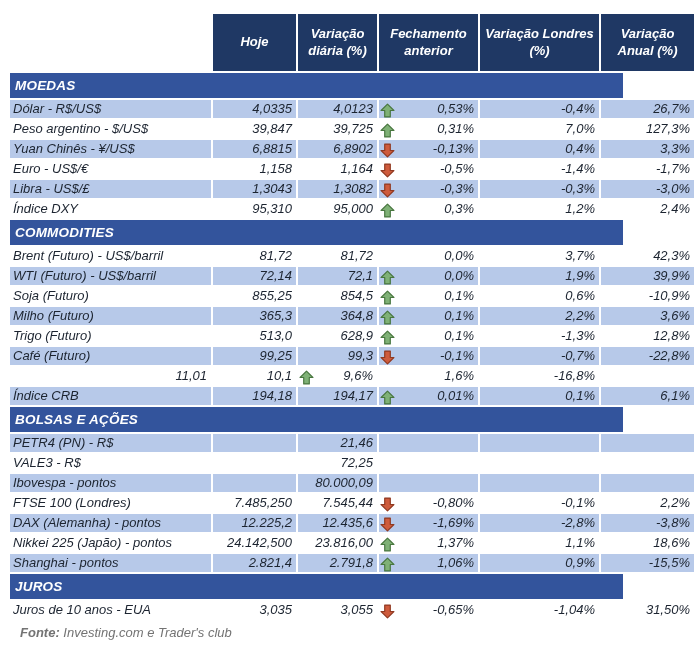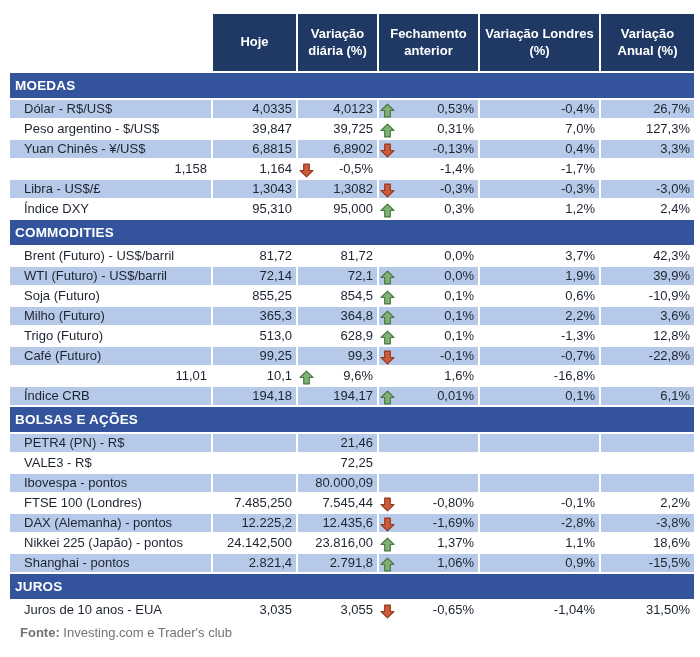--- a/index.html
+++ b/index.html
@@ -11,21 +11,21 @@
     --up-fill:#7FB176; --up-stroke:#48763F;
     --down-fill:#CE5B3C; --down-stroke:#903921;
   }
   html,body{margin:0;padding:0;background:#FFFFFF;}
   body{
     width:700px;height:657px;
     font-family:"Liberation Sans","DejaVu Sans",sans-serif;
     color:var(--text);
     -webkit-font-smoothing:antialiased;
   }
-  .sheet{padding:14px 6px 0 10px;width:684px;}
+  .sheet{padding:14px 6px 0 10px;width:684px;font-style:italic;}
   .grid{
     display:grid;
     grid-template-columns:201px 83px 79px 99px 119px 93px;
     column-gap:2px;
     width:684px;
   }
   
   .hdr{margin-bottom:2px;}
   .hdr .hcell{
     background:var(--header-bg);
@@ -33,38 +33,38 @@
     font-weight:bold;
     font-size:13px;
     line-height:1.25;
     display:flex;align-items:center;justify-content:center;text-align:center;
     height:57px;
     padding:0 3px;box-sizing:border-box;
   }
   .hdr .corner{background:transparent;}
   
   .section-bar{
-    width:684px;height:25px;
+    width:613px;height:25px;
     background:var(--section-bg);
     color:#FFFFFF;font-weight:bold;font-size:13.5px;
     line-height:25px;
     padding-left:5px;box-sizing:border-box;
     margin-bottom:2px;
     letter-spacing:.2px;
   }
   
   .row{margin-bottom:2px;height:18px;font-size:13px;}
   .row .cell{
     height:18px;line-height:18px;
     box-sizing:border-box;
     white-space:nowrap;overflow:hidden;
     background:transparent;
   }
   .row.alt .cell{background:var(--row-alt);}
-  .cell.label{padding-left:14px;}
+  .cell.label{padding-left:3px;}
   .cell.num{text-align:right;padding-right:4px;}
   .cell.vard{display:flex;justify-content:space-between;align-items:flex-end;padding:0 4px 0 1px;}
   .cell.vard .val{text-align:right;}
   .arrow{width:16px;height:16px;display:inline-flex;align-items:center;}
   .arrow svg{display:block;}
   
   .footer{
     margin-top:6px;padding-left:10px;
     font-size:13px;color:#737373;
   }
@@ -125,20 +125,21 @@
             <svg width="15" height="15" viewBox="0 0 14 14">
               <path d="M7 13 L1 7 H4.4 V1 H9.6 V7 H13 Z" fill="var(--down-fill)" stroke="var(--down-stroke)" stroke-width="1.1" stroke-linejoin="round"></path>
             </svg>
           </span>
           <span class="val">-0,13%</span>
         </div>
         <div class="cell num">0,4%</div>
         <div class="cell num">3,3%</div>
       </div>
       <div class="grid row">
+        <div class="cell label">Euro - US$/€</div>
         <div class="cell num">1,158</div>
         <div class="cell num">1,164</div>
         <div class="cell vard">
           <span class="arrow">
             <svg width="15" height="15" viewBox="0 0 14 14">
               <path d="M7 13 L1 7 H4.4 V1 H9.6 V7 H13 Z" fill="var(--down-fill)" stroke="var(--down-stroke)" stroke-width="1.1" stroke-linejoin="round"></path>
             </svg>
           </span>
           <span class="val">-0,5%</span>
         </div>

